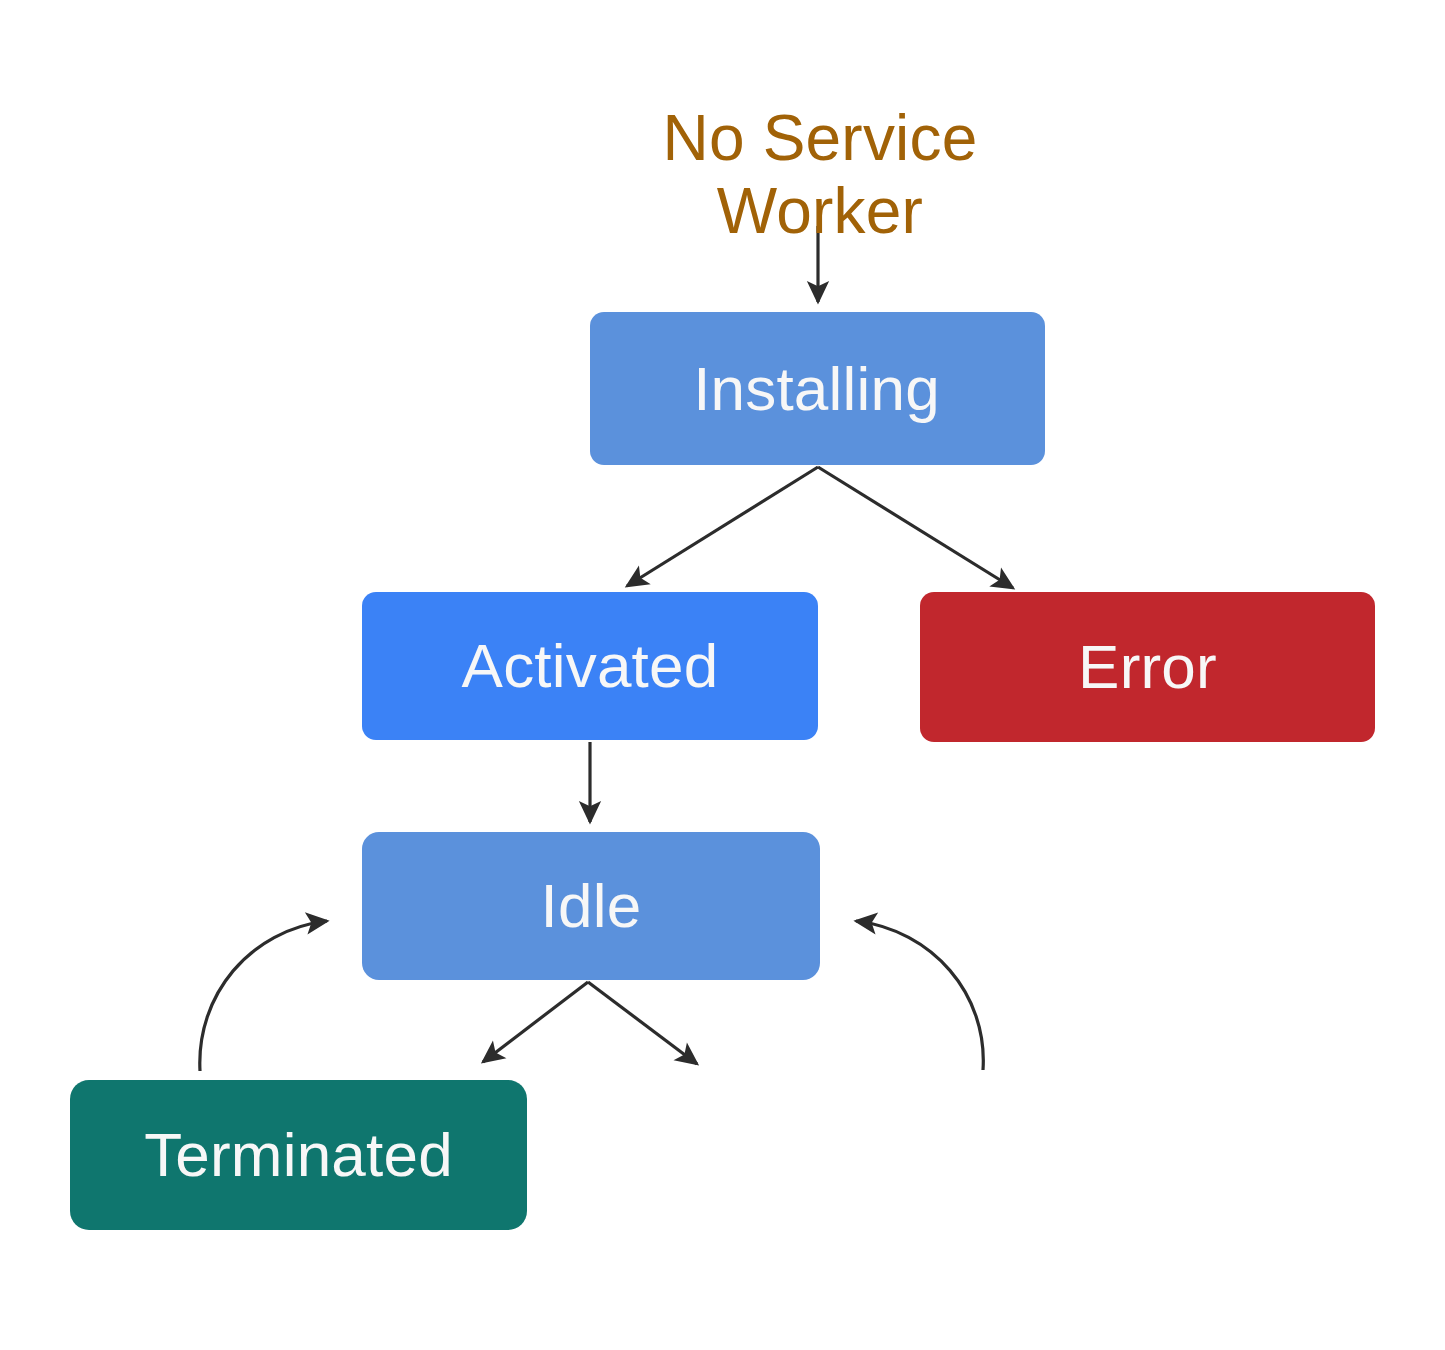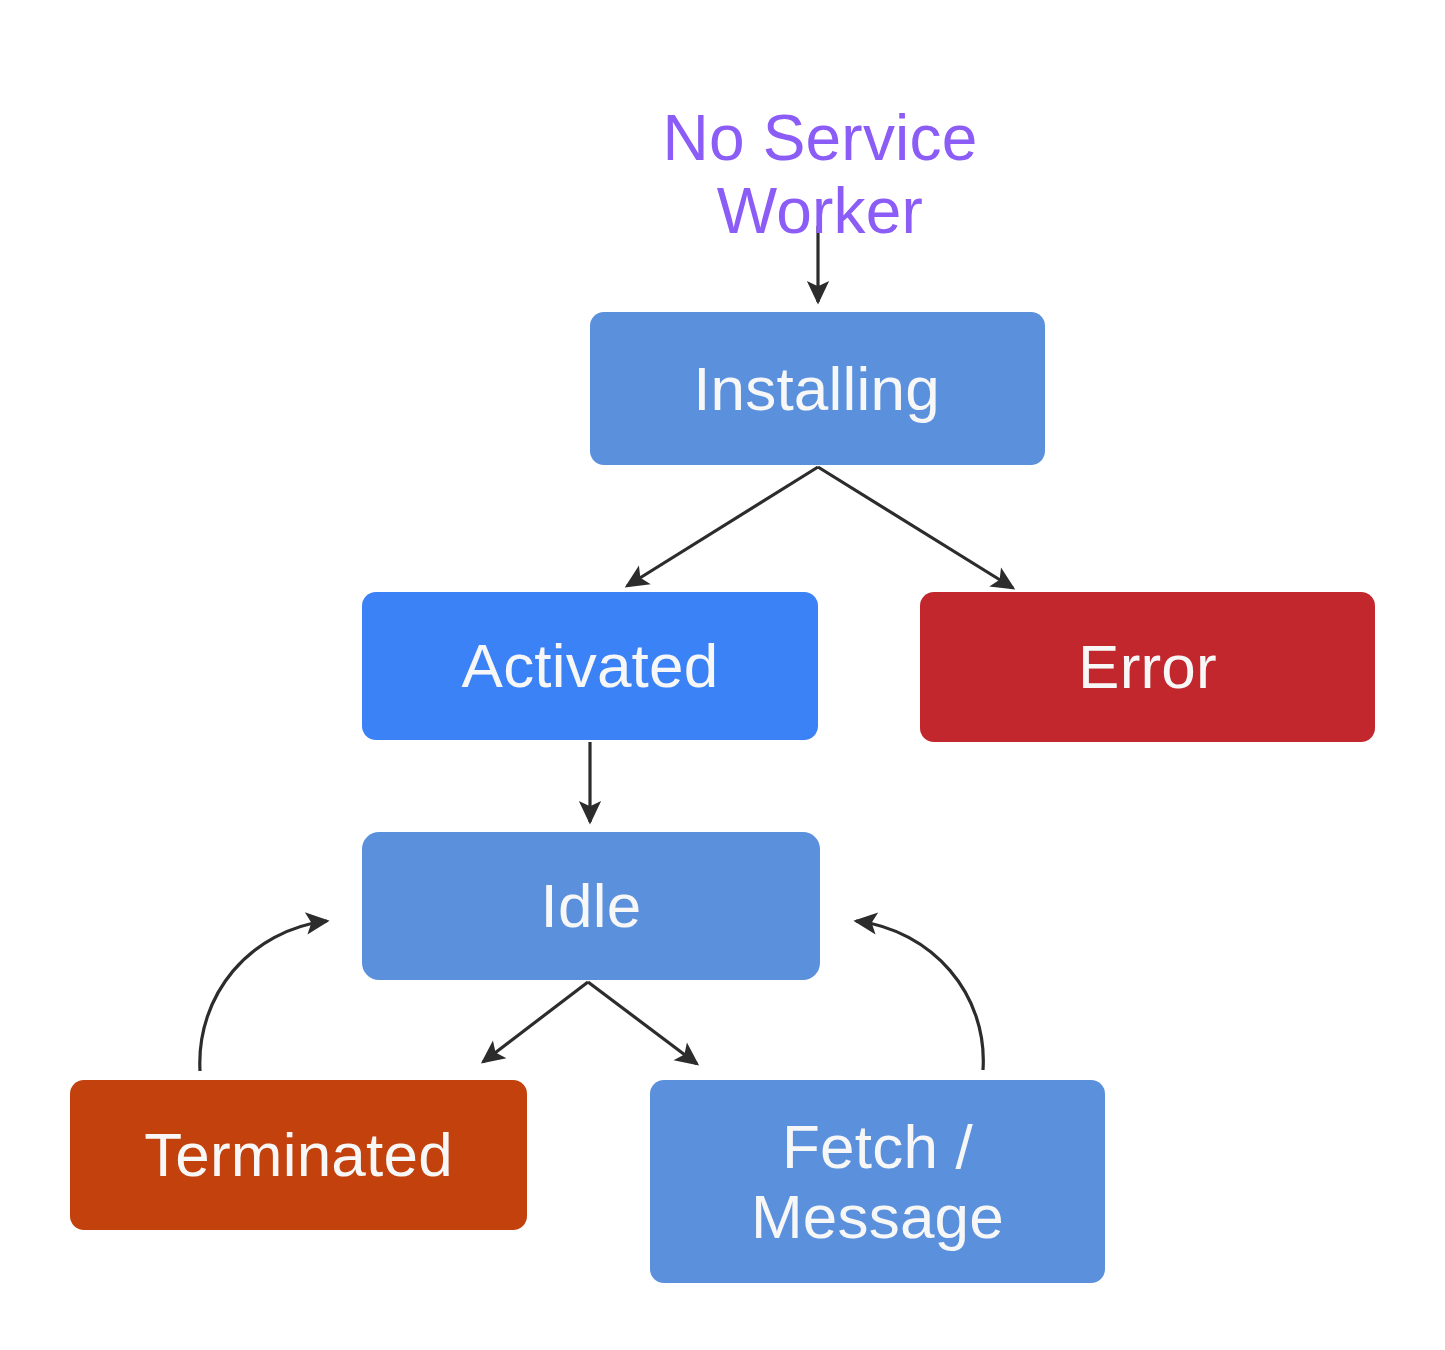--- a/index.html
+++ b/index.html
@@ -45,21 +45,21 @@
     display: block;
     width: 100%;
     white-space: pre-line;
   }
   #title {
     position: absolute;
     left: 470px;
     top: 28px;
     width: 700px;
     text-align: center;
-    color: #8b5cf6;
+    color: #a16207;
     font-size: 64px;
     font-weight: 300;
     line-height: 1.15;
     letter-spacing: 0.2px;
     white-space: pre-line;
     z-index: 2;
   }
   
   #node-installing { left: 590px; top: 312px;  width: 455px; height: 153px; padding-left: 8px; }
   #node-activated  { left: 362px; top: 592px;  width: 456px; height: 148px; }
@@ -127,22 +127,18 @@
   </div>
 
   <div class="node" id="node-error" style="background:#c1272d;">
     <span class="node-label">Error</span>
   </div>
 
   <div class="node" id="node-idle" style="background:#5b91dc;">
     <span class="node-label">Idle</span>
   </div>
 
-  <div class="node" id="node-terminated" style="background:#c2410c;">
+  <div class="node" id="node-terminated" style="background:#0f766e;border-radius:19px;">
     <span class="node-label">Terminated</span>
   </div>
 
-  <div class="node" id="node-fetch" style="background:#5b91dc;">
-    <span class="node-label">Fetch /
-Message</span>
-  </div>
 
 </div>
 
 </body></html>

